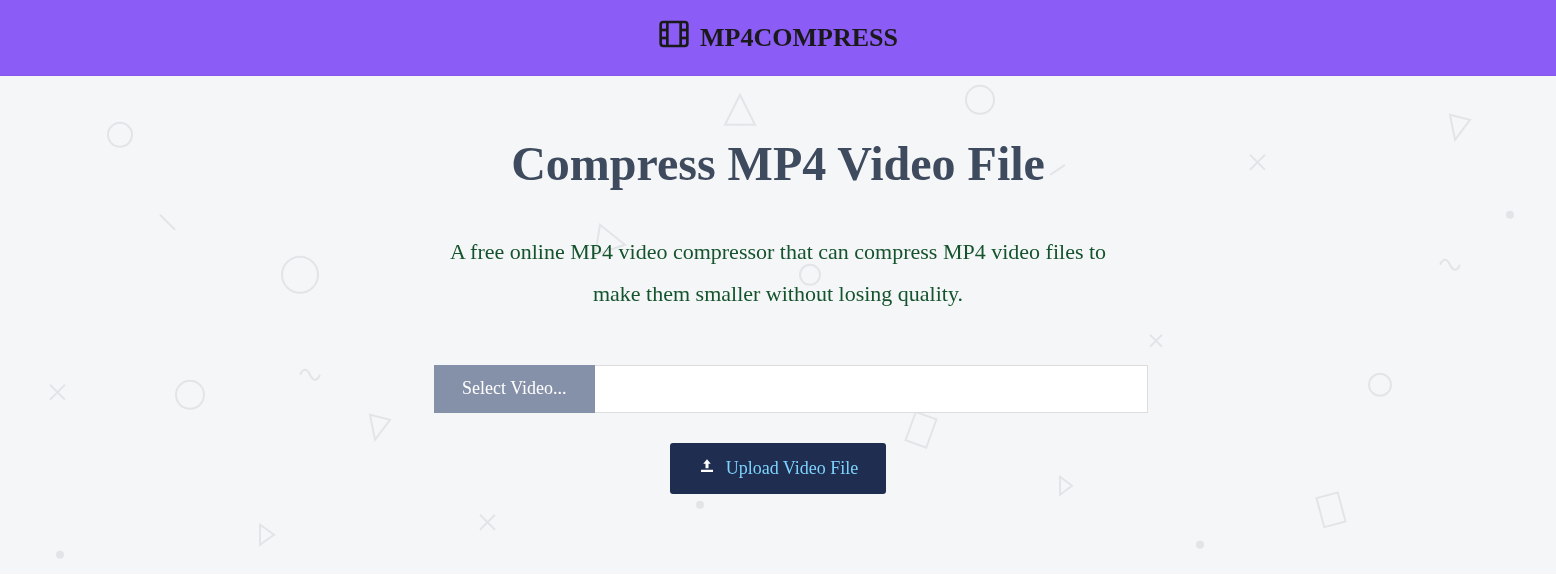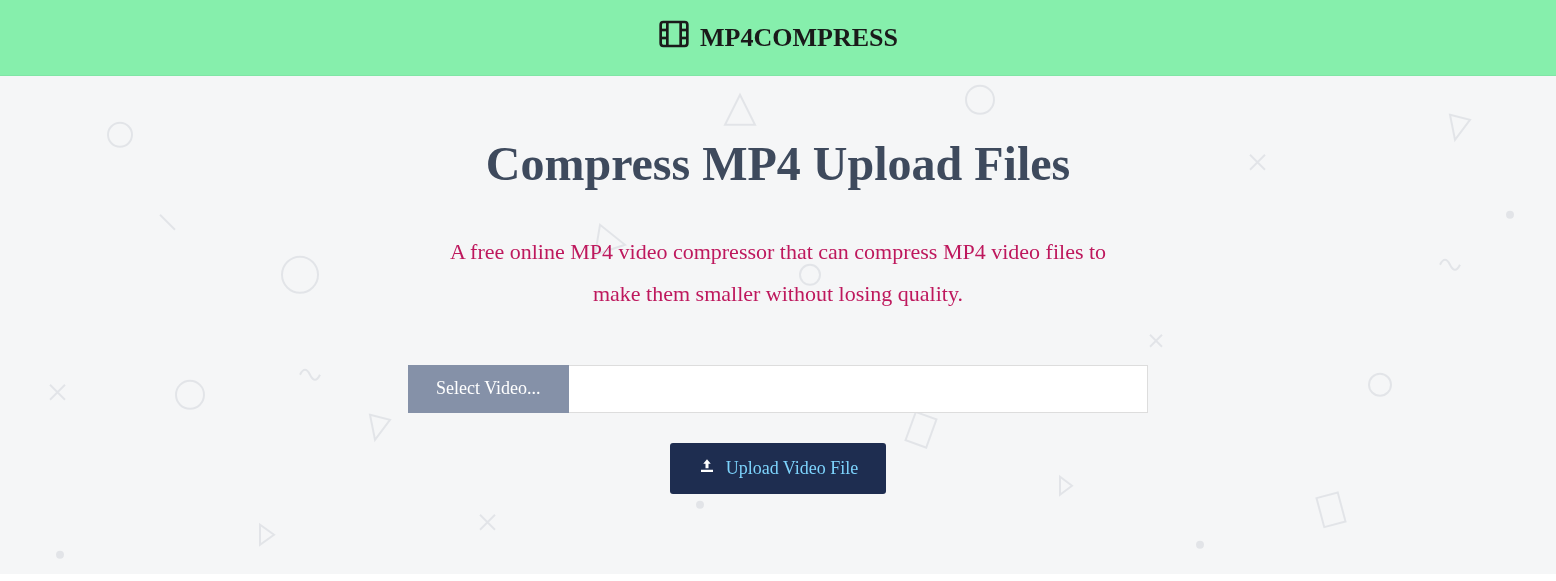--- a/index.html
+++ b/index.html
@@ -1,19 +1,19 @@
 <!DOCTYPE html>
 <html><head>
   <meta charset="utf-8">
   <style>
     * { margin: 0; padding: 0; box-sizing: border-box; }
     body { font-family: Georgia, 'Times New Roman', serif; background: #fff; }
     
     .header {
-      background: #86efac;
+      background: #8b5cf6;
       padding: 18px 0;
       text-align: center;
       border-bottom: 1px solid rgba(0,0,0,0.04);
     }
     .brand {
       display: inline-flex;
       align-items: center;
       gap: 10px;
       font-size: 26px;
       font-weight: bold;
@@ -38,21 +38,21 @@
     .content { position: relative; max-width: 760px; margin: 0 auto; text-align: center; }
     
     .title {
       font-size: 48px;
       font-weight: bold;
       color: #3e4a5d;
       margin-bottom: 40px;
     }
     .subtitle {
       font-size: 22px;
-      color: #be185d;
+      color: #14532d;
       line-height: 1.9;
       margin-bottom: 50px;
       max-width: 700px;
       margin-left: auto;
       margin-right: auto;
     }
     
     .file-row {
       display: flex;
       max-width: 740px;
@@ -62,20 +62,21 @@
     .select-btn {
       background: #8591a8;
       color: #fff;
       border: none;
       padding: 0 28px;
       font-size: 18px;
       font-family: inherit;
       cursor: pointer;
       display: flex;
       align-items: center;
+      margin-left: 26px;
     }
     .file-path {
       flex: 1;
       background: #fff;
       border: 1px solid #ddd;
       border-left: none;
       padding: 0 12px;
       font-size: 16px;
       font-family: inherit;
     }
@@ -143,21 +144,21 @@
           <circle cx="700" cy="430" r="3" fill="#7b8596"></circle>
         <circle cx="1200" cy="470" r="3" fill="#7b8596"></circle>
           <circle cx="1510" cy="140" r="3" fill="#7b8596"></circle>
         <line x1="160" y1="140" x2="175" y2="155"></line>
           <line x1="1050" y1="100" x2="1065" y2="90"></line>
       </g>
     </svg>
   </div>
 
   <div class="content">
-    <h1 class="title">Compress MP4 Upload Files</h1>
+    <h1 class="title">Compress MP4 Video File</h1>
     <p class="subtitle">A free online MP4 video compressor that can compress MP4 video files to make them smaller without losing quality.</p>
 
     <div class="file-row">
       <button class="select-btn">
         <span>Select Video...</span>
       </button>
       <input class="file-path" type="text" readonly="" value="" style="">
     </div>
 
     <button class="upload-btn">

